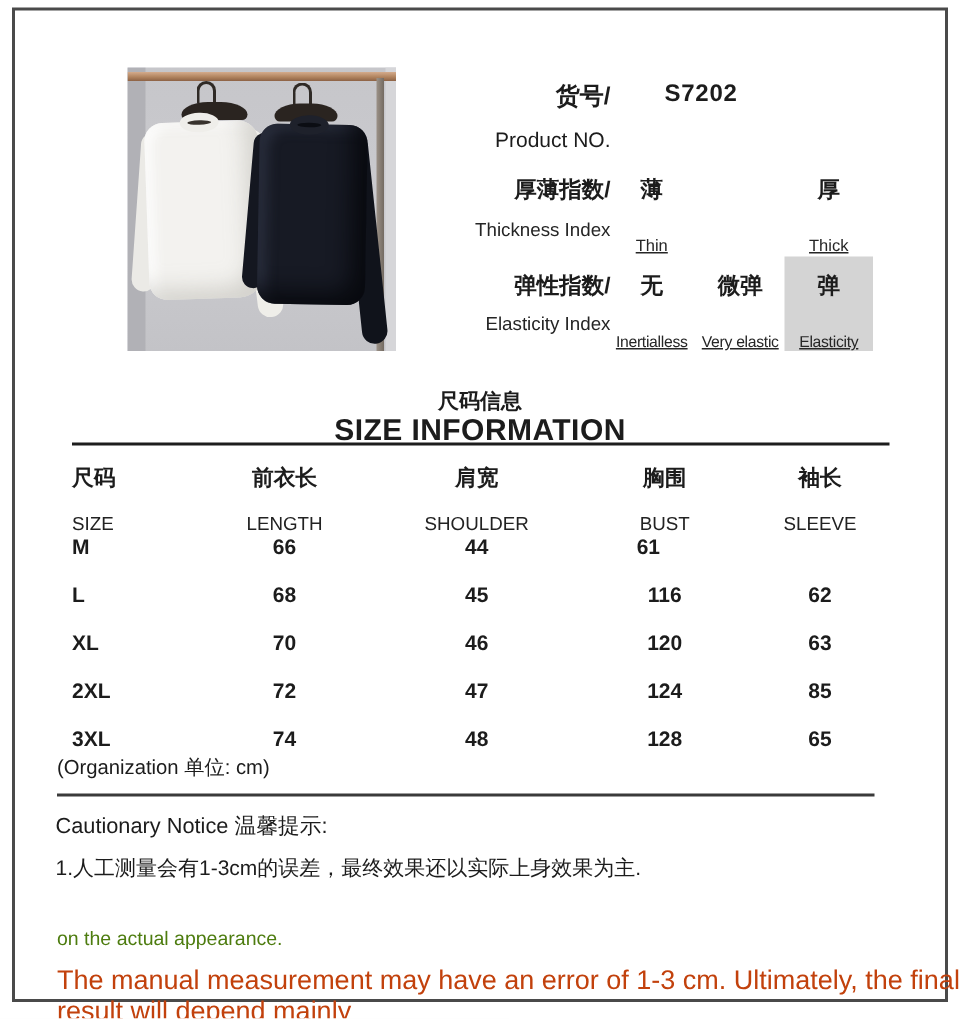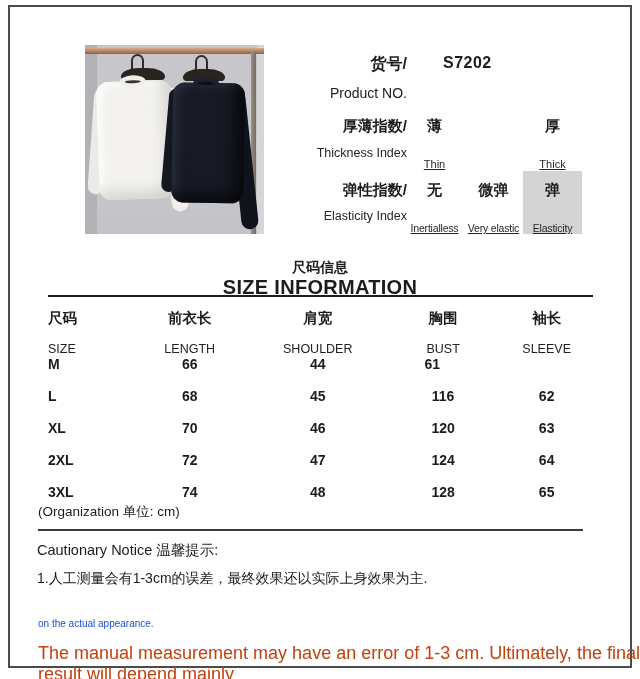--- a/index.html
+++ b/index.html
@@ -72,21 +72,21 @@
   .th .cn{font-size:14.5px;font-weight:bold;}
   .th .en{font-size:12.5px;margin-top:14px;color:#222;}
   .td{font-size:14px;font-weight:bold;}
   .unit-note{position:absolute;left:38px;top:503px;font-size:13.5px;}
   .rule2{position:absolute;left:38px;top:529px;width:545px;height:2px;background:#3a3a3a;}
 
   
   .notice-title{position:absolute;left:37px;top:541px;font-size:14.5px;}
   .notice-cn{position:absolute;left:37px;top:570px;font-size:14px;}
   .notice-en1{position:absolute;left:38px;top:599px;font-size:18px;color:#c2410c;margin-top:44px;}
-  .notice-en2{position:absolute;left:38px;top:618px;font-size:10px;color:#1d4ed8;}
+  .notice-en2{position:absolute;left:38px;top:618px;font-size:13px;color:#4d7c0f;}
 </style>
 </head>
 <body>
 
 <div class="page">
   <div class="frame"></div>
 
   <div class="photo">
     <div class="ph-leftband"></div>
     <div class="ph-rightband"></div>
@@ -191,21 +191,21 @@
     <div class="c1">70</div>
     <div class="c2">46</div>
     <div class="c3">120</div>
     <div class="c4">63</div>
   </div>
   <div class="trow td" style="top:452px;">
     <div class="c0">2XL</div>
     <div class="c1">72</div>
     <div class="c2">47</div>
     <div class="c3">124</div>
-    <div class="c4">64</div>
+    <div class="c4">85</div>
   </div>
   <div class="trow td" style="top:484px;">
     <div class="c0">3XL</div>
     <div class="c1">74</div>
     <div class="c2">48</div>
     <div class="c3">128</div>
     <div class="c4">65</div>
   </div>
 
   <div class="unit-note">(Organization 单位:  cm)</div>

